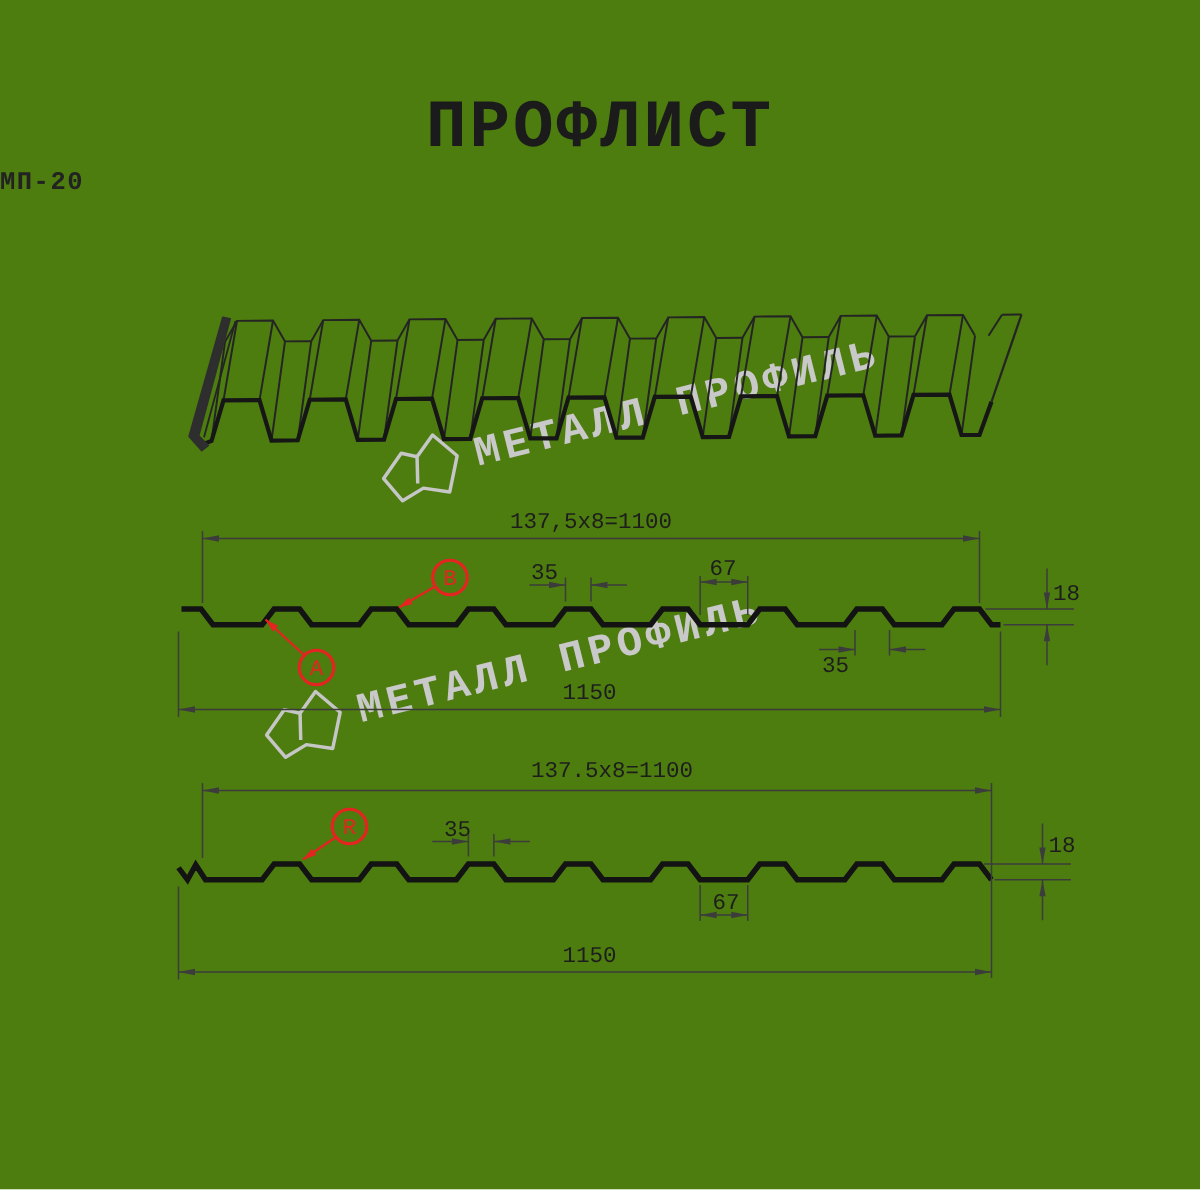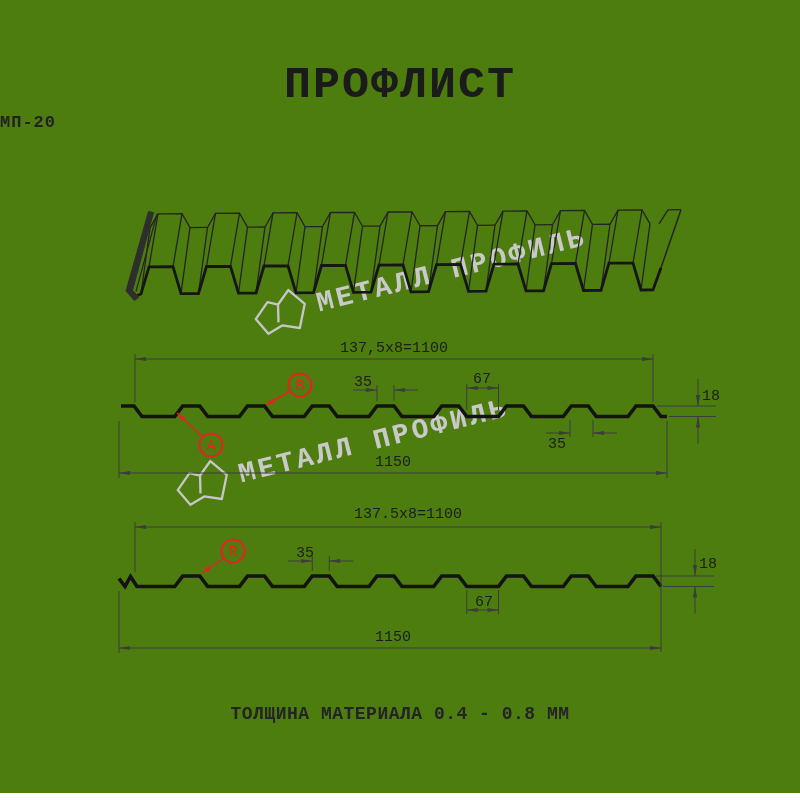--- a/index.html
+++ b/index.html
@@ -189,14 +189,13 @@
         <line x1="119" y1="591" x2="119" y2="653" stroke="#3c3c3c" stroke-width="1"></line>
         <line x1="119" y1="648" x2="661" y2="648" stroke="#3c3c3c" stroke-width="1"></line>
         <polygon points="119,648 130,645.9 130,650.1" fill="#3c3c3c"></polygon>
         <polygon points="661,648 650,650.1 650,645.9" fill="#3c3c3c"></polygon>
         <line x1="224" y1="558" x2="202" y2="573" stroke="#e52421" stroke-width="1.5"></line>
         <polygon points="202,573 207.9713703412,565.7817774869268 210.90072182933585,570.078159669526" fill="#e52421"></polygon>
         <circle cx="233" cy="551" r="11.5" stroke="#e52421" stroke-width="2.1" fill="none"></circle>
       </g>
   </svg>
 
-  <div class="footer-note">ТОЛЩИНА МАТЕРИАЛА 0.4 - 0.8 ММ</div>
 </div>
 
 </body></html>

